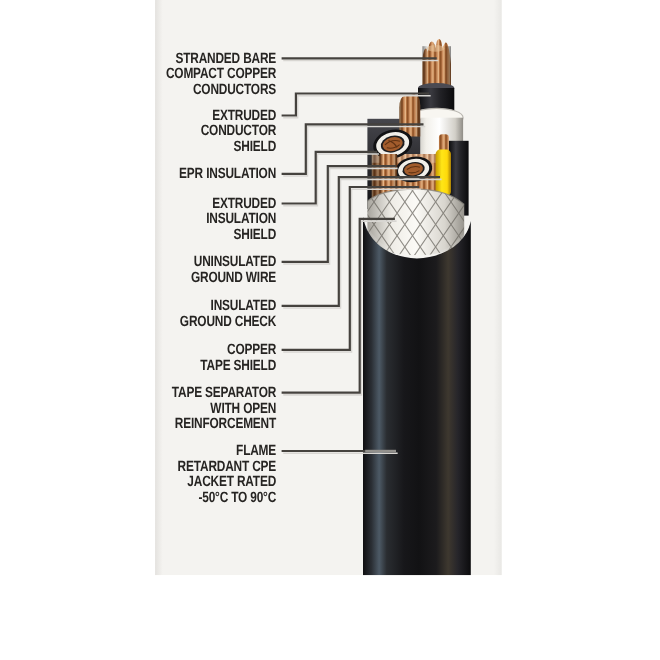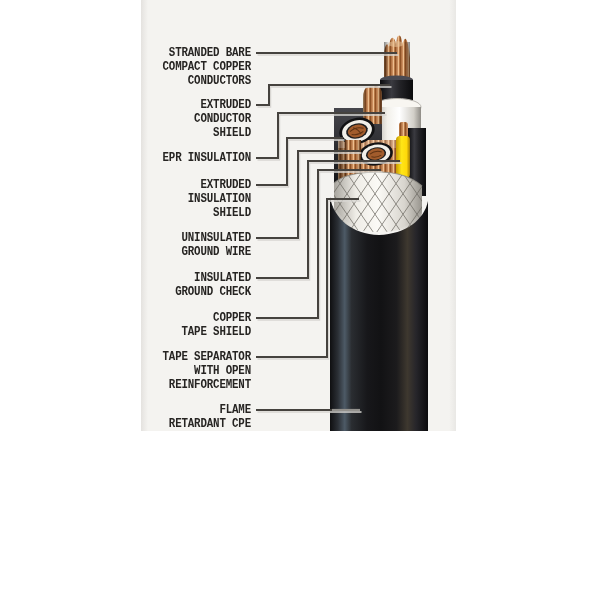--- a/index.html
+++ b/index.html
@@ -1,19 +1,19 @@
 <!DOCTYPE html>
 <html style="--page-bg: #ffffff; --panel-bg: #f4f3f0; --label-color: #262422; --line-color: #45423e; --line-emboss: #d8d6d2; --copper: #c8895a; --copper-dark: #8f5226; --copper-light: #edbe8d; --jacket-black: #141416; --insulation-white: #f6f4ef; --ground-check-yellow: #ffe617; --separator-white: #ece9e3;"><head>
 <meta charset="utf-8">
 <style>
   html,body{margin:0;padding:0;}
   .page{
-    position:relative;width:600px;height:431px;overflow:hidden;
+    position:relative;width:600px;height:523px;overflow:hidden;
     background:var(--page-bg,#fff);
-    font-family:Liberation Mono, monospace;
+    font-family:Liberation Sans, sans-serif;
   }
   .panel{
     position:absolute;left:141px;top:0;width:315px;height:600px;
     background:var(--panel-bg,#f4f3f0);
   }
   .panel-edge-l{position:absolute;left:141px;top:0;width:7px;height:600px;
     background:linear-gradient(90deg,#e4e2df,rgba(244,243,240,0));}
   .panel-edge-r{position:absolute;left:449px;top:0;width:7px;height:600px;
     background:linear-gradient(270deg,#e9e8e5,rgba(244,243,240,0));}
   svg.art{position:absolute;left:0;top:0;width:600px;height:600px;}

